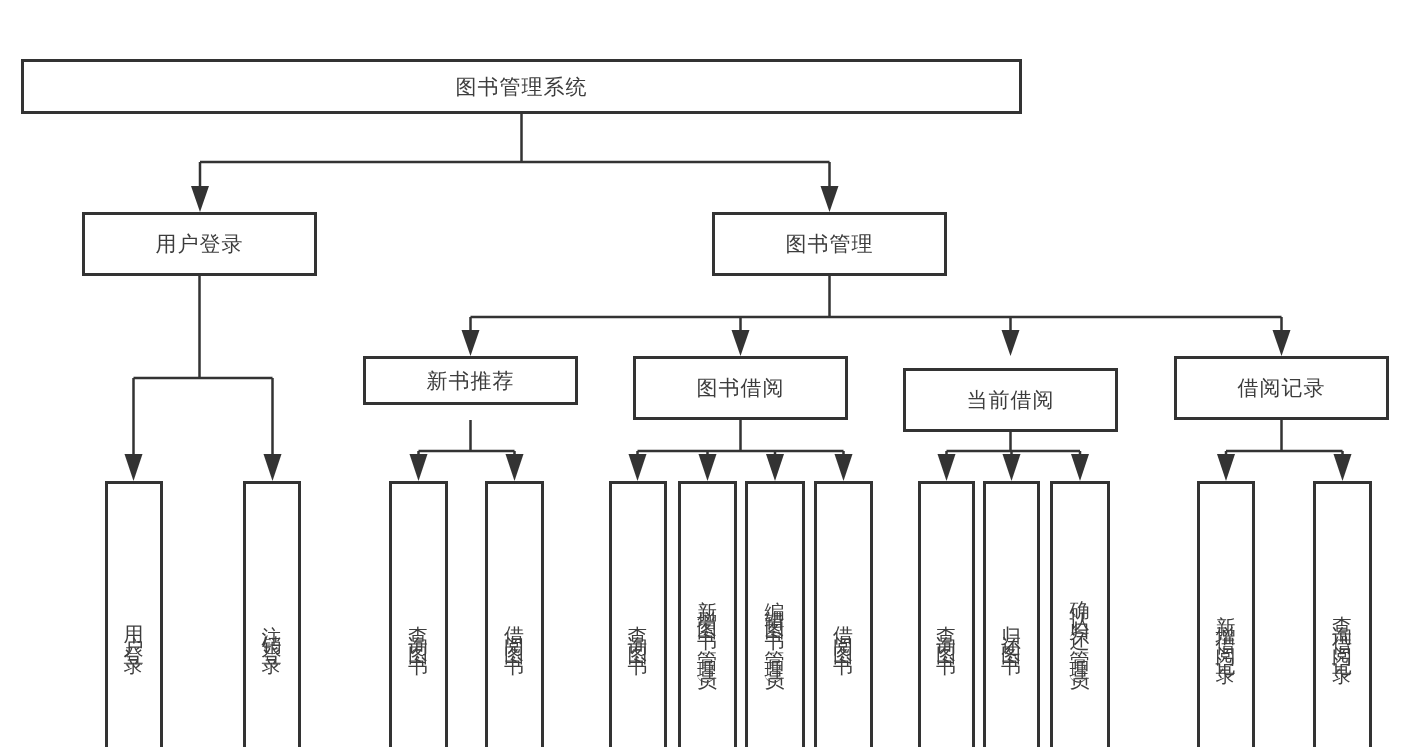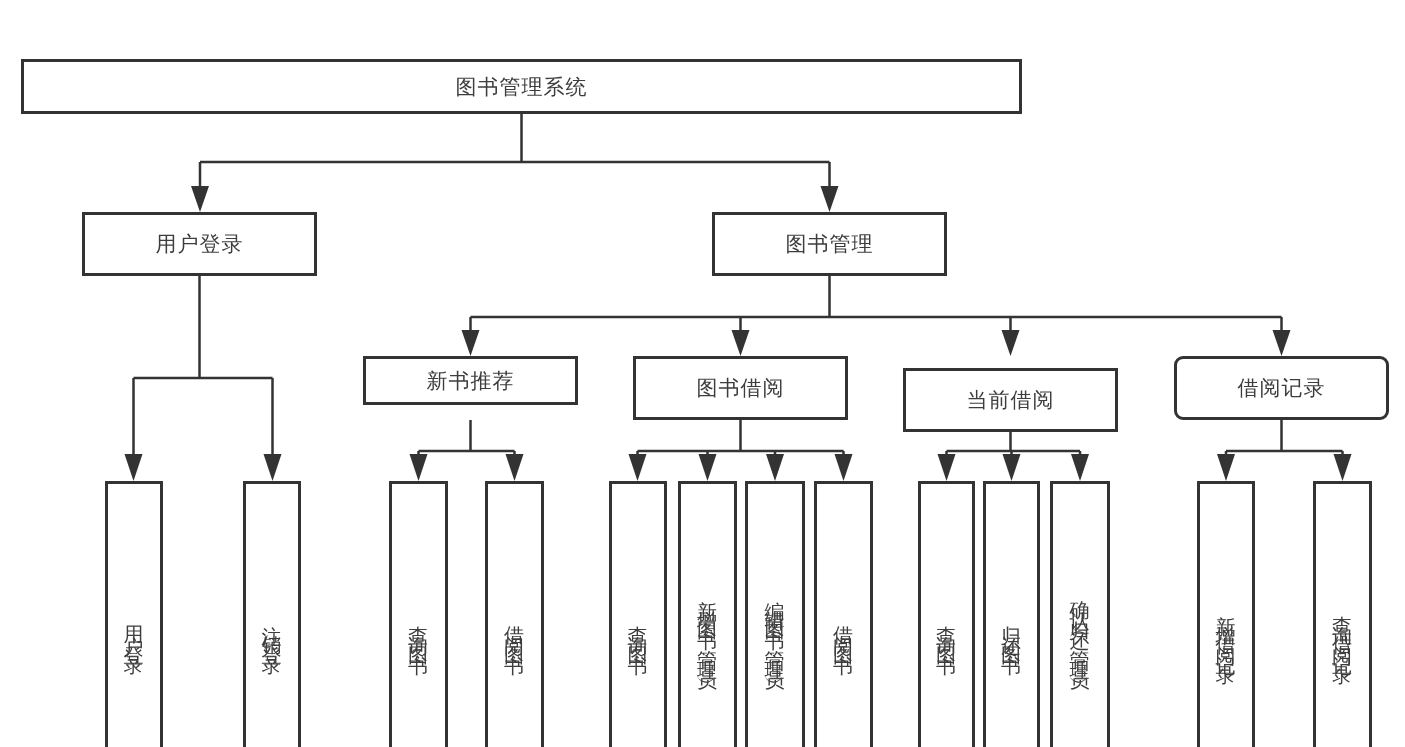--- a/index.html
+++ b/index.html
@@ -119,21 +119,21 @@
 
   <div class="box" style="left:363px;top:312px;width:215px;height:49px;">
     <span>新书推荐</span>
   </div>
   <div class="box" style="left:633px;top:312px;width:215px;height:64px;justify-content:center;">
     <span>图书借阅</span>
   </div>
   <div class="box" style="left:903px;top:324px;width:215px;height:64px;">
     <span>当前借阅</span>
   </div>
-  <div class="box" style="left:1174px;top:312px;width:215px;height:64px;border-radius:9px;">
+  <div class="box" style="left:1174px;top:312px;width:215px;height:64px;">
     <span>借阅记录</span>
   </div>
 
   <div class="vbox" style="left:105px;width:58px;">
     <span class="vtext">用户登录</span>
   </div>
   <div class="vbox" style="left:243px;width:58px;">
     <span class="vtext">注销登录</span>
   </div>
 

